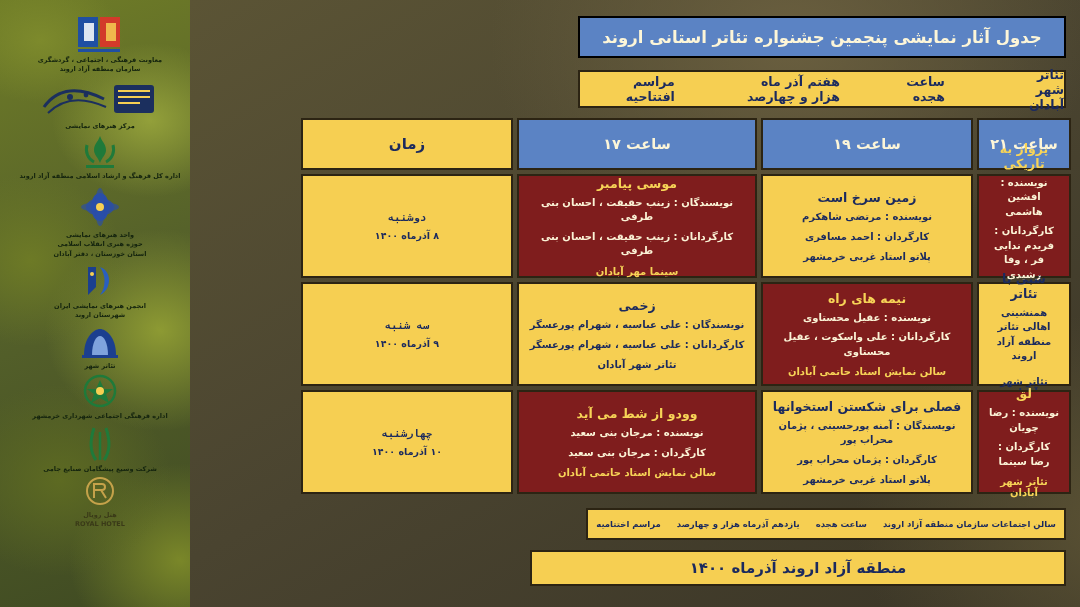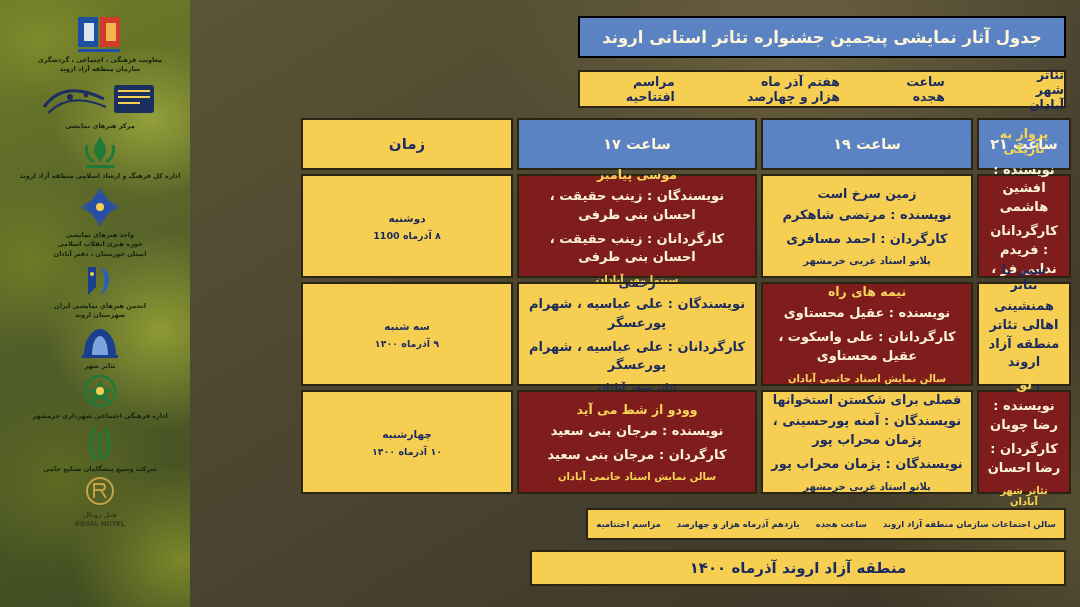--- a/index.html
+++ b/index.html
@@ -167,20 +167,21 @@
   }
   .daycell {
     background: #f6cf52;
     height: 104px;
     gap: 6px;
   }
   .daycell .d-name {
     color: #1b2a5e;
     font-size: 10.5px;
     font-weight: bold;
+    font-family: Liberation Mono, monospace;
   }
   .daycell .d-date {
     color: #1b2a5e;
     font-size: 9.5px;
     font-weight: bold;
   }
   .show {
     height: 104px;
     gap: 5px;
     padding: 7px 8px;
@@ -192,21 +193,21 @@
   .show.gold { background: #f6cf52; }
   .show.gold .s-title { color: #1b2a5e; }
   .show.gold .s-line { color: #1b2a5e; }
   .show.gold .s-venue { color: #1b2a5e; }
   .s-title {
     font-size: 12.5px;
     font-weight: bold;
     line-height: 1.2;
   }
   .s-line {
-    font-size: 13px;
+    font-size: 10px;
     line-height: 1.45;
     font-weight: bold;
   }
   .s-venue {
     font-size: 10px;
     font-weight: bold;
     margin-top: 2px;
   }
 
   .closing-bar {
@@ -413,21 +414,21 @@
         <div class="s-venue">پلاتو استاد غربی خرمشهر</div>
       </div>
       <div class="cell show blue">
         <div class="s-title">موسی پیامبر</div>
         <div class="s-line">نویسندگان : زینب حقیقت ، احسان بنی طرفی</div>
         <div class="s-line">کارگردانان : زینب حقیقت ، احسان بنی طرفی</div>
         <div class="s-venue">سینما مهر آبادان</div>
       </div>
       <div class="cell daycell">
         <div class="d-name">دوشنبه</div>
-        <div class="d-date">۸ آذرماه 1100</div>
+        <div class="d-date">۸ آذرماه ۱۴۰۰</div>
       </div>
 
       <div class="cell show gold">
         <div class="s-title">شبی با تئاتر</div>
         <div class="s-line">همنشینی اهالی تئاتر منطقه آزاد اروند</div>
         <div class="s-line"></div>
         <div class="s-venue">تئاتر شهر آبادان</div>
       </div>
       <div class="cell show blue">
         <div class="s-title">نیمه های راه</div>
@@ -442,27 +443,27 @@
         <div class="s-venue">تئاتر شهر آبادان</div>
       </div>
       <div class="cell daycell">
         <div class="d-name">سه شنبه</div>
         <div class="d-date">۹ آذرماه ۱۴۰۰</div>
       </div>
 
       <div class="cell show blue">
         <div class="s-title">لق</div>
         <div class="s-line">نویسنده : رضا چویان</div>
-        <div class="s-line">کارگردان : رضا احسان</div>
+        <div class="s-line">کارگردان : رضا سینما</div>
         <div class="s-venue">تئاتر شهر آبادان</div>
       </div>
       <div class="cell show gold">
         <div class="s-title">فصلی برای شکستن استخوانها</div>
         <div class="s-line">نویسندگان : آمنه پورحسینی ، پژمان محراب پور</div>
-        <div class="s-line">نویسندگان : پژمان محراب پور</div>
+        <div class="s-line">کارگردان : پژمان محراب پور</div>
         <div class="s-venue">پلاتو استاد غربی خرمشهر</div>
       </div>
       <div class="cell show blue">
         <div class="s-title">وودو از شط می آید</div>
         <div class="s-line">نویسنده : مرجان بنی سعید</div>
         <div class="s-line">کارگردان : مرجان بنی سعید</div>
         <div class="s-venue">سالن نمایش استاد حاتمی آبادان</div>
       </div>
       <div class="cell daycell">
         <div class="d-name">چهارشنبه</div>

